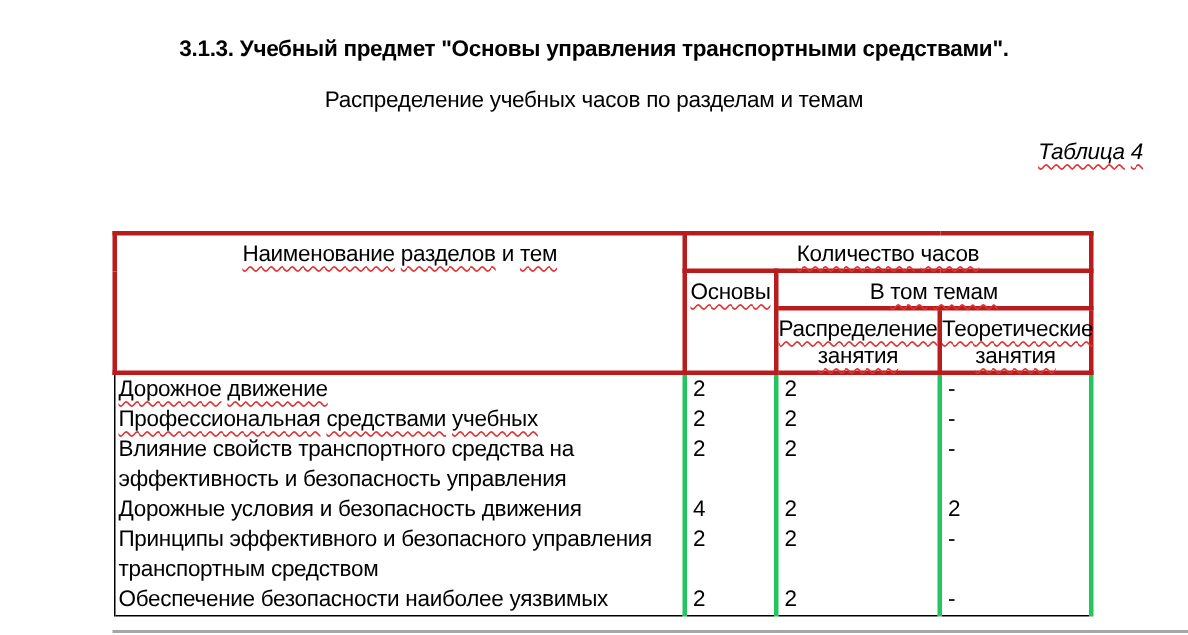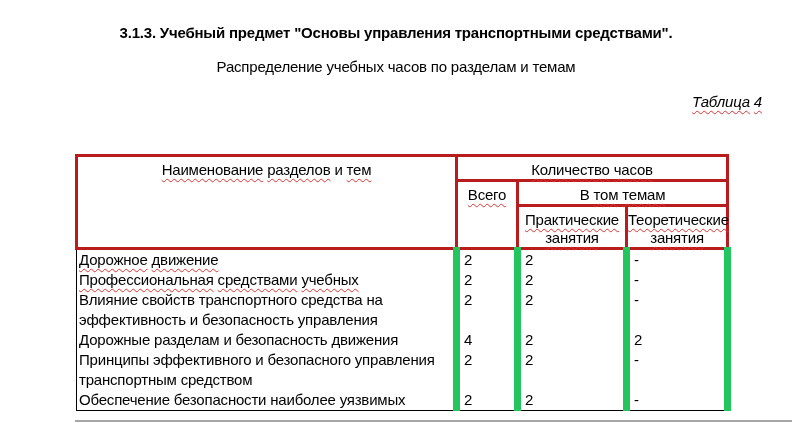--- a/index.html
+++ b/index.html
@@ -50,21 +50,21 @@
     text-align: center;
     vertical-align: top;
     padding: 4px 0 0 0;
     line-height: 18px;
   }
   tr.h1 { height: 23px; }
   tr.h2 { height: 24px; }
   tr.h3 { height: 38px; }
   table.hours td {
     border-left: 1px solid #000;
-    border-right: 7px solid #22c55e;
+    border-right: 3px solid #22c55e;
     vertical-align: top;
     padding: 0 0 0 2px;
     line-height: 20px;
   }
   table.hours td.num { padding-left: 4px; }
   
   .sp {
     text-decoration: underline;
     text-decoration-style: wavy;
     text-decoration-color: #e03030;
@@ -98,25 +98,25 @@
         <col class="c-total">
         <col class="c-theory">
         <col class="c-practice">
     </colgroup>
     <thead>
       <tr class="h1">
         <th rowspan="3"><span class="sp">Наименование</span> <span class="sp">разделов</span> и <span class="sp">тем</span></th>
         <th colspan="3"><span class="sp">Количество</span> <span class="sp">часов</span></th>
       </tr>
       <tr class="h2">
-        <th rowspan="2"><span class="sp">Всего</span></th>
+        <th rowspan="2"><span class="sp">Основы</span></th>
         <th colspan="2">В <span class="sp">том</span> <span class="sp">темам</span></th>
       </tr>
       <tr class="h3">
-        <th><span class="sp">Практические</span><br><span class="sp">занятия</span></th>
+        <th><span class="sp">Распределение</span><br><span class="sp">занятия</span></th>
         <th><span class="sp">Теоретические</span><br><span class="sp">занятия</span></th>
       </tr>
     </thead>
     <tbody>
       <tr>
         <td><span class="sp">Дорожное</span> <span class="sp">движение</span></td>
         <td class="num">2</td>
         <td class="num">2</td>
         <td class="num">-</td>
       </tr>
@@ -126,21 +126,21 @@
         <td class="num">2</td>
         <td class="num">-</td>
       </tr>
       <tr>
         <td>Влияние свойств транспортного средства на<br>эффективность и безопасность управления</td>
         <td class="num">2</td>
         <td class="num">2</td>
         <td class="num">-</td>
       </tr>
       <tr>
-        <td>Дорожные разделам и безопасность движения</td>
+        <td>Дорожные условия и безопасность движения</td>
         <td class="num">4</td>
         <td class="num">2</td>
         <td class="num">2</td>
       </tr>
       <tr>
         <td>Принципы эффективного и безопасного управления<br>транспортным средством</td>
         <td class="num">2</td>
         <td class="num">2</td>
         <td class="num">-</td>
       </tr>

